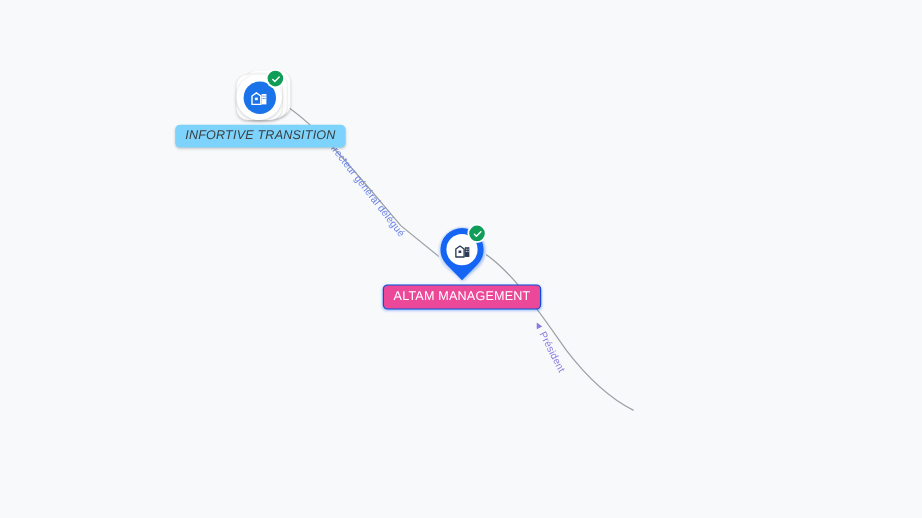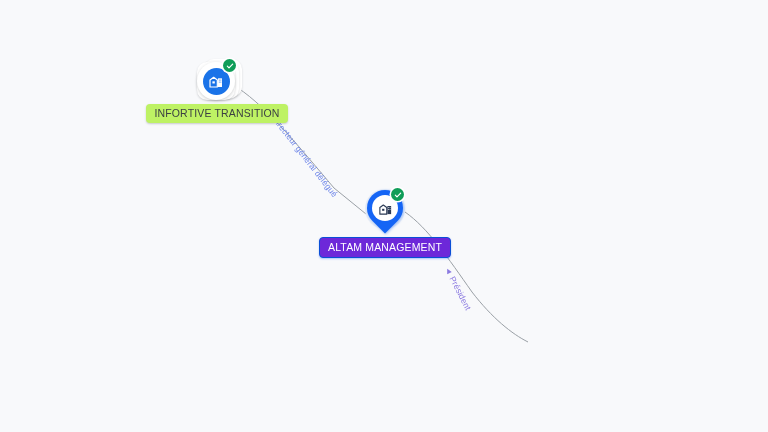--- a/index.html
+++ b/index.html
@@ -156,26 +156,27 @@
   .node-label {
     margin-top: 2px;
     padding: 3px 8px 4px;
     border-radius: 4px;
     font-size: 10.5px;
     line-height: 12px;
     white-space: nowrap;
     letter-spacing: .15px;
   }
   .label-plain {
-    background: #bef264;
+    background: #7dd3fc;
     color: #3c4043;
     box-shadow: 0 1px 2px rgba(60,64,67,.25);
+    font-style: italic;
   }
   .label-primary {
-    background: #6d28d9;
+    background: #ec4899;
     color: #ffffff;
     border: 1px solid #0a4fd6;
     box-shadow: 0 1px 2px rgba(21,101,245,.35);
   }
 
   
   .edge-label {
     position: absolute;
     font-size: 8.5px;
     line-height: 10px;

